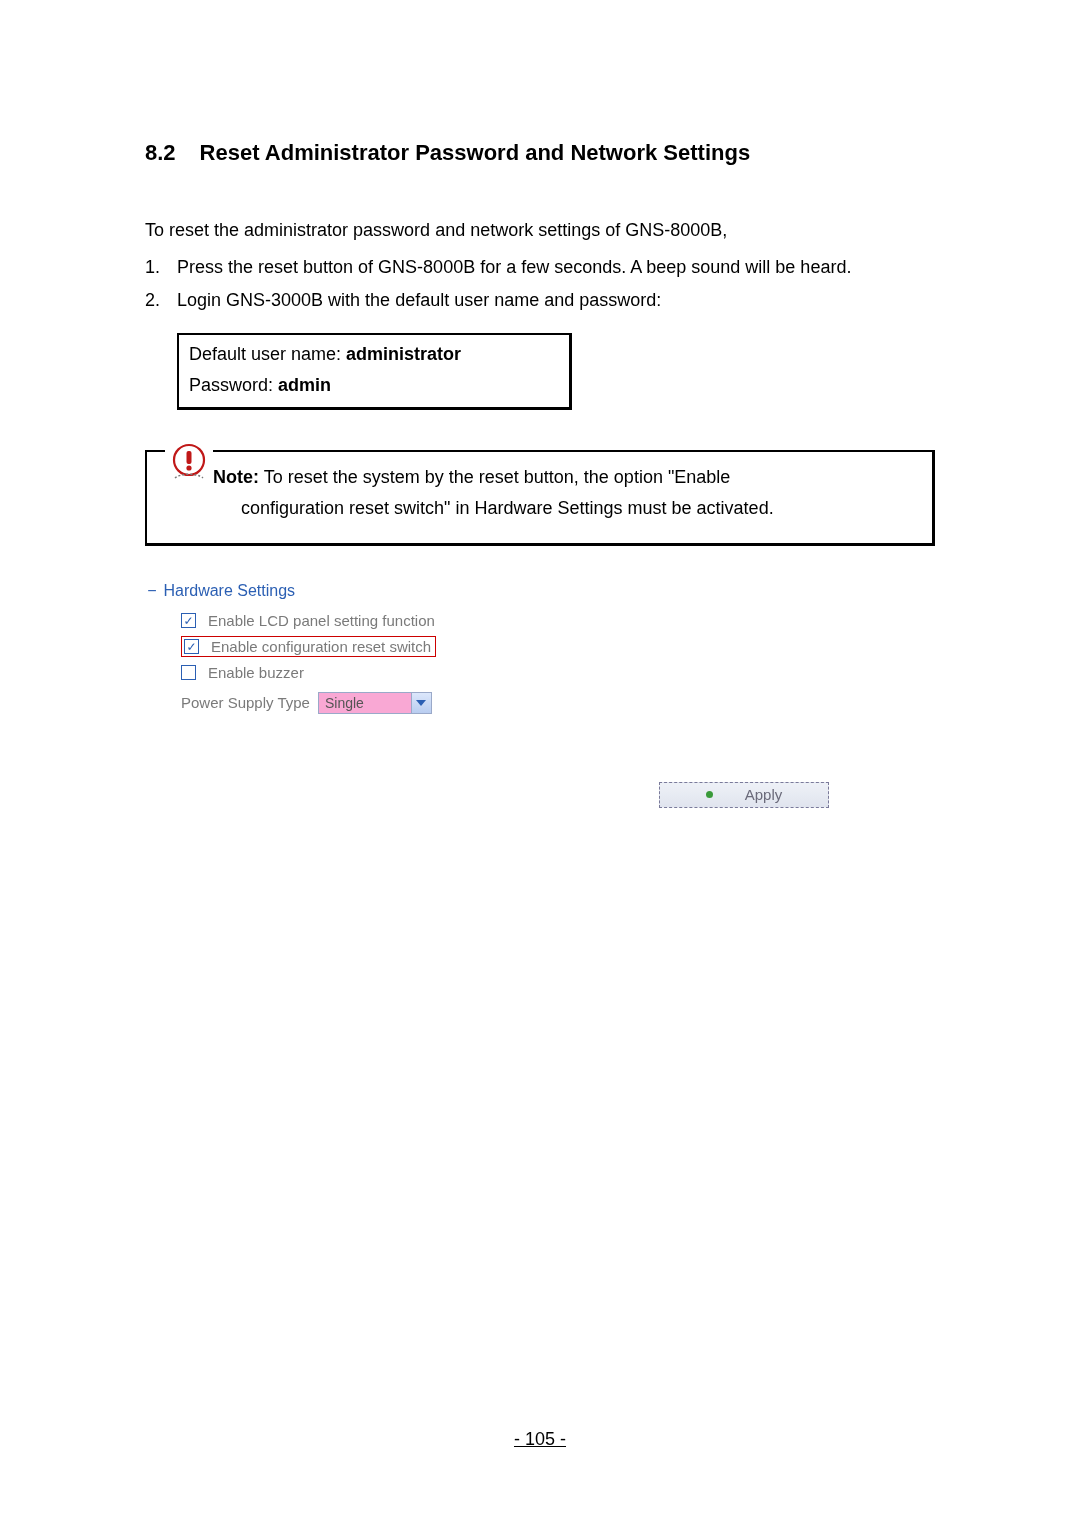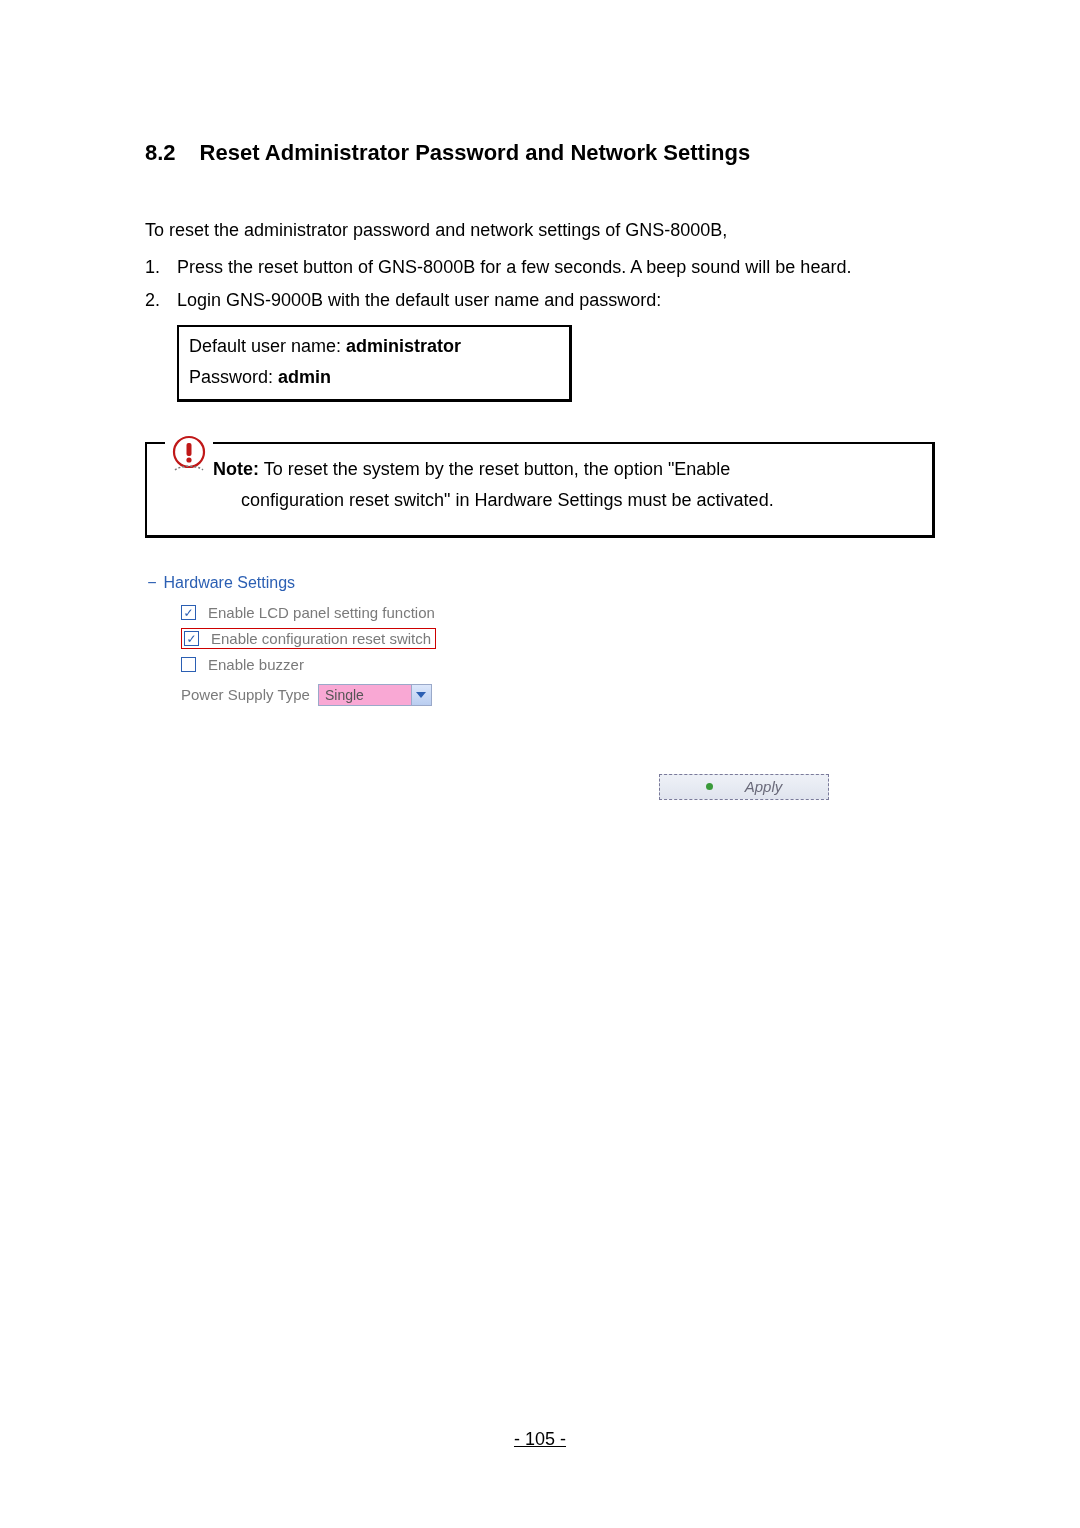--- a/index.html
+++ b/index.html
@@ -5,21 +5,21 @@
   * { box-sizing: border-box; margin: 0; padding: 0; }
   html, body { width: 1080px; height: 1528px; background: #fff; font-family: Verdana, Arial, sans-serif; color: #000; }
   .page { width: 1080px; height: 1528px; position: relative; padding: 140px 145px 0 145px; }
   h2.section-title { font-size: 22px; font-weight: bold; margin-bottom: 50px; }
   .section-number { display: inline-block; margin-right: 24px; }
   .intro { font-size: 18px; line-height: 1.6; }
   ol.steps { list-style: none; margin-top: 6px; }
   ol.steps li { font-size: 18px; line-height: 1.85; padding-left: 32px; text-indent: -32px; }
   .li-num { display: inline-block; width: 32px; text-indent: 0; }
   .li-body { text-indent: 0; }
-  .cred-box { border: 2px solid #000; border-right: 3px solid #000; border-bottom: 3px solid #000; width: 395px; margin-left: 32px; margin-top: 8px; padding: 4px 10px 6px 10px; font-size: 18px; line-height: 1.7; }
+  .cred-box { border: 2px solid #000; border-right: 3px solid #000; border-bottom: 3px solid #000; width: 395px; margin-left: 32px; margin-top: 16px; padding: 4px 10px 6px 10px; font-size: 18px; line-height: 1.7; }
   .bold { font-weight: bold; }
 
   .note-outer { margin-top: 40px; border: 2px solid #000; border-right: 3px solid #000; border-bottom: 3px solid #000; padding: 10px 14px 18px 14px; position: relative; }
   .note-icon-wrap { position: absolute; top: -10px; left: 18px; background: #fff; padding: 0 4px; }
   .note-icon { width: 40px; height: 40px; }
   .note-text { font-size: 18px; line-height: 1.75; padding-left: 52px; }
   .note-text .indent2 { display: block; padding-left: 28px; }
 
   .hw-panel { margin-top: 36px; position: relative; font-family: Tahoma, Arial, sans-serif; color: #7a7a7a; }
   .hw-header { color: #2b5fb3; font-size: 16px; }
@@ -28,42 +28,42 @@
   .hw-row { display: flex; align-items: center; height: 26px; font-size: 15px; gap: 12px; }
   .chk { width: 15px; height: 15px; border: 1px solid #2b5fb3; background: #fff; display: inline-flex; align-items: center; justify-content: center; font-size: 12px; color: #2b5fb3; line-height: 1; }
   .highlight-box { border: 1.5px solid #cc0000; padding: 1px 4px 1px 2px; display: inline-flex; align-items: center; gap: 12px; }
   .ps-row { display: flex; align-items: center; gap: 8px; height: 30px; font-size: 15px; margin-top: 2px; }
   .select { border: 1px solid #9aa9c9; background: #f9a8d4; height: 22px; display: inline-flex; align-items: stretch; }
   .select .sel-text { padding: 0 6px; font-size: 14px; color: #555; display: flex; align-items: center; width: 92px; }
   .select .sel-btn { width: 20px; background: linear-gradient(#dce7fb,#b9cdf0); border-left: 1px solid #9aa9c9; display: flex; align-items: center; justify-content: center; }
   .select .sel-btn svg { width: 10px; height: 8px; }
 
   .apply-wrap { position: absolute; right: 106px; top: 200px; }
-  .apply-btn { width: 170px; height: 26px; border: 1px dashed #7a7a9a; background: linear-gradient(#eef1f7,#e0e4ee); display: flex; align-items: center; justify-content: center; gap: 32px; color: #6a6a7a; font-size: 15px; font-style: italic; }
+  .apply-btn { width: 170px; height: 26px; border: 1px dashed #7a7a9a; background: linear-gradient(#eef1f7,#e0e4ee); display: flex; align-items: center; justify-content: center; gap: 32px; color: #6a6a7a; font-size: 15px; }
   .apply-dot { width: 7px; height: 7px; background: #3a9a3a; border-radius: 50%; }
 
   .page-num { position: absolute; bottom: 78px; left: 0; width: 100%; text-align: center; font-size: 18px; text-decoration: underline; }
 </style>
 </head>
 <body>
 
 <div class="page">
 
   <h2 class="section-title">
     <span class="section-number">8.2</span><span>Reset Administrator Password and Network Settings</span>
   </h2>
 
   <p class="intro">To reset the administrator password and network settings of GNS-8000B,</p>
 
   <ol class="steps">
     <li>
       <span class="li-num">1.</span><span class="li-body">Press the reset button of GNS-8000B for a few seconds.  A beep sound will be heard.</span>
     </li>
     <li>
-      <span class="li-num">2.</span><span class="li-body">Login GNS-9000B with the default user name and password:</span>
+      <span class="li-num">2.</span><span class="li-body">Login GNS-3000B with the default user name and password:</span>
     </li>
   </ol>
 
   <div class="cred-box">
     <div>
       <span>Default user name: </span><span class="bold">administrator</span>
     </div>
     <div>
       <span>Password: </span><span class="bold">admin</span>
     </div>

